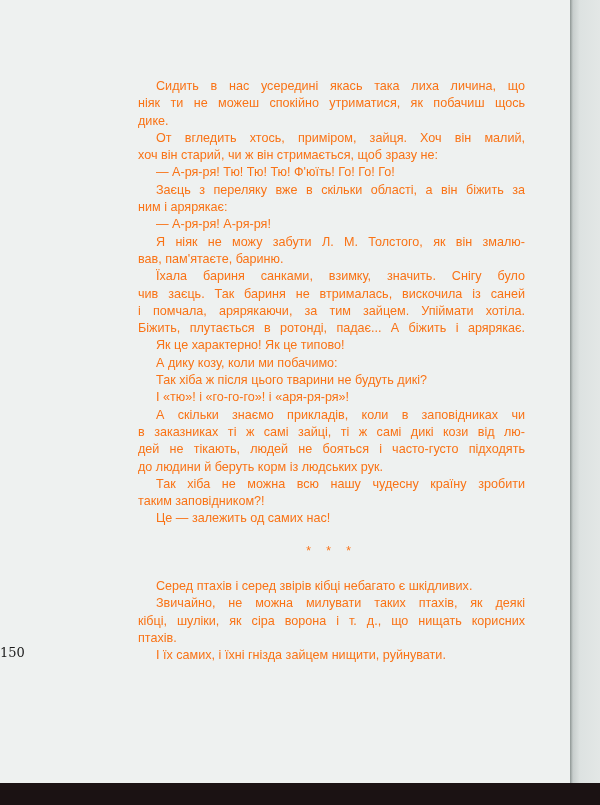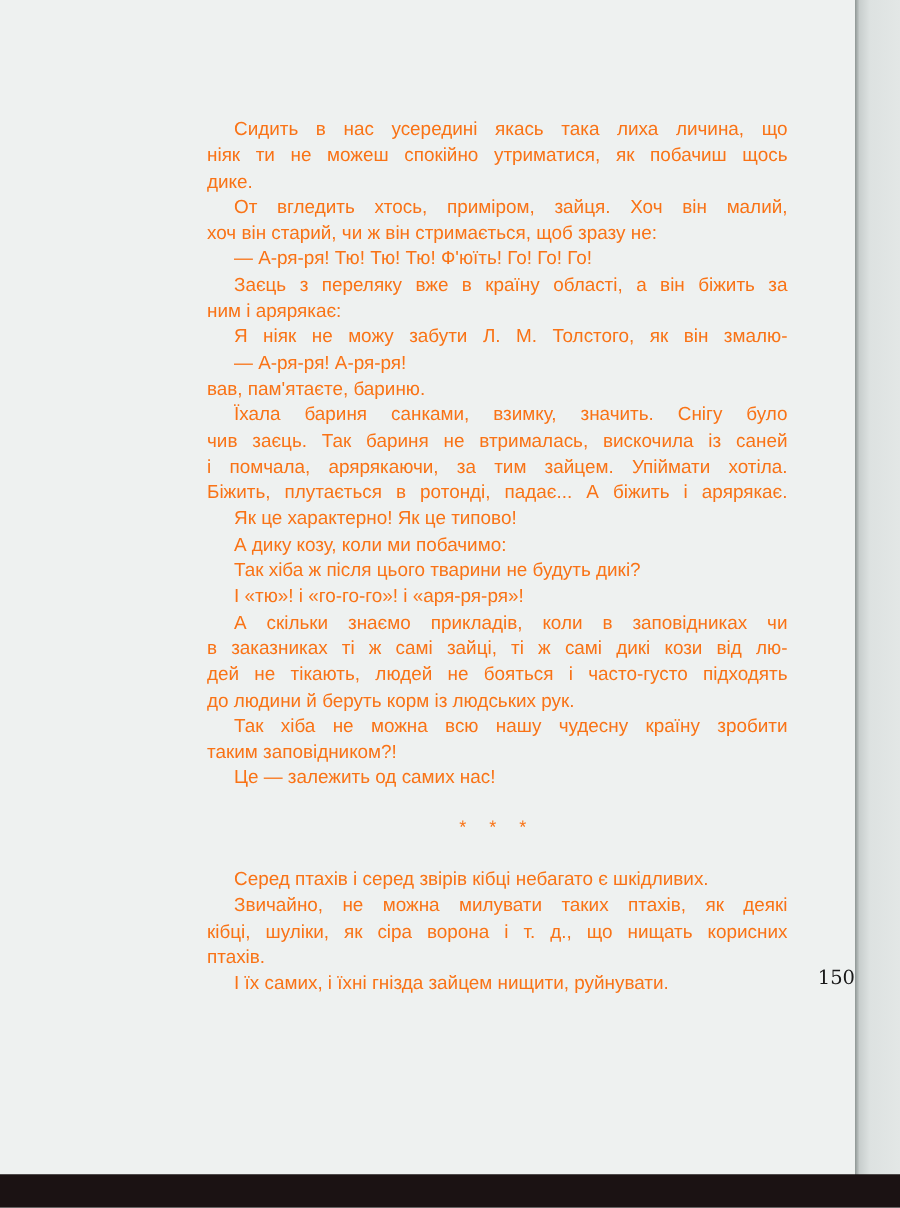--- a/index.html
+++ b/index.html
@@ -63,45 +63,45 @@
       text-align: center;
       margin: 15px 0 18px 0;
       letter-spacing: 6px;
       font-size: 12px;
     }
     .page-number {
       position: absolute;
       left: 0;
       width: 570px;
       top: 645px;
-      text-align: right;
+      text-align: left;
       font-family: "DejaVu Serif", serif;
       font-size: 13px;
       color: #1a1a1a;
     }
   </style>
 </head>
 <body>
 
 <div class="page"></div>
 <div class="page-right-strip"></div>
 <div class="bottom-band"></div>
 
 <div class="text-block">
   <div id="section1">
       <span class="line indent justify">Сидить в нас усередині якась така лиха личина, що</span>
       <span class="line justify">ніяк ти не можеш спокійно утриматися, як побачиш щось</span>
       <span class="line">дике.</span>
       <span class="line indent justify">От вгледить хтось, приміром, зайця. Хоч він малий,</span>
       <span class="line">хоч він старий, чи ж він стримається, щоб зразу не:</span>
       <span class="line indent">— А-ря-ря! Тю! Тю! Тю! Ф'юїть! Го! Го! Го!</span>
-      <span class="line indent justify">Заєць з переляку вже в країну області, а він біжить за</span>
+      <span class="line indent justify">Заєць з переляку вже в скільки області, а він біжить за</span>
       <span class="line">ним і арярякає:</span>
+      <span class="line indent">— А-ря-ря! А-ря-ря!</span>
       <span class="line indent justify">Я ніяк не можу забути Л. М. Толстого, як він змалю-</span>
-      <span class="line indent">— А-ря-ря! А-ря-ря!</span>
       <span class="line">вав, пам'ятаєте, бариню.</span>
       <span class="line indent justify">Їхала бариня санками, взимку, значить. Снігу було</span>
       <span class="line justify">чив заєць. Так бариня не втрималась, вискочила із саней</span>
       <span class="line justify">і помчала, арярякаючи, за тим зайцем. Упіймати хотіла.</span>
       <span class="line justify">Біжить, плутається в ротонді, падає... А біжить і арярякає.</span>
       <span class="line indent">Як це характерно! Як це типово!</span>
       <span class="line indent">А дику козу, коли ми побачимо:</span>
       <span class="line indent">Так хіба ж після цього тварини не будуть дикі?</span>
       <span class="line indent">І «тю»! і «го-го-го»! і «аря-ря-ря»!</span>
       <span class="line indent justify">А скільки знаємо прикладів, коли в заповідниках чи</span>

